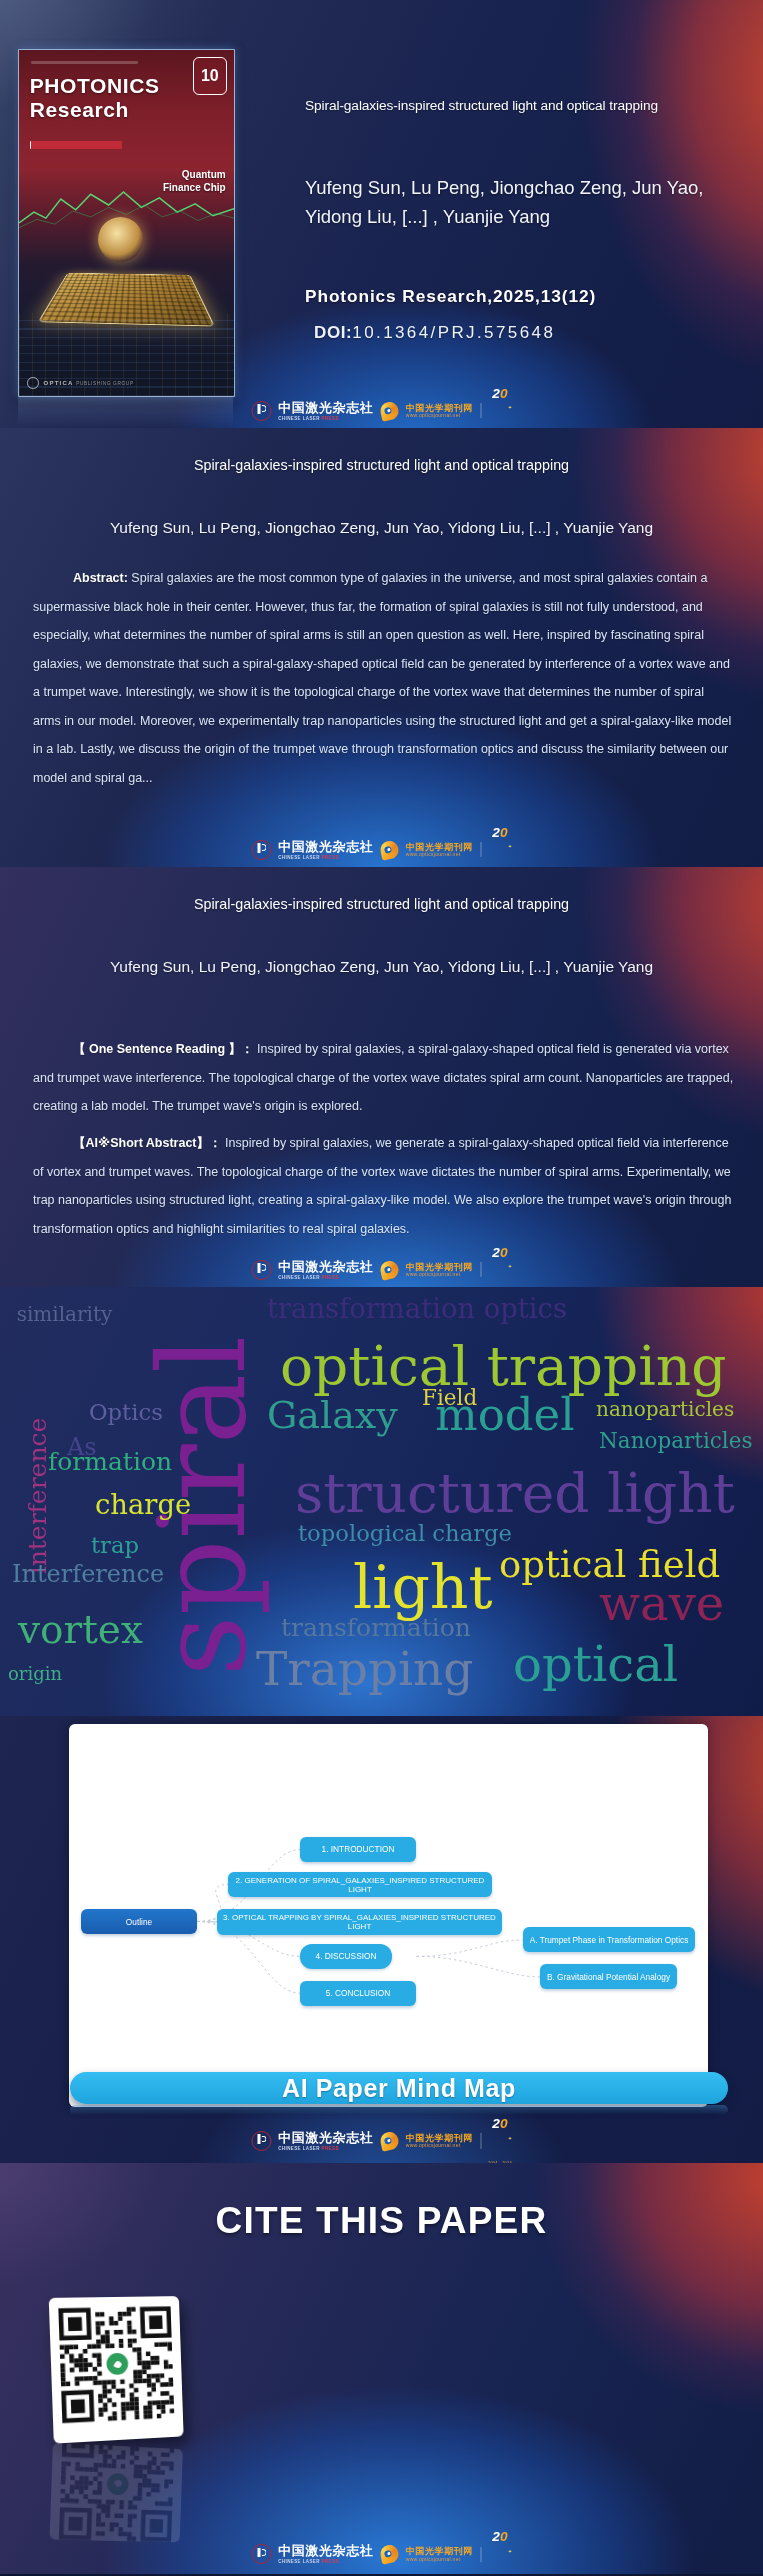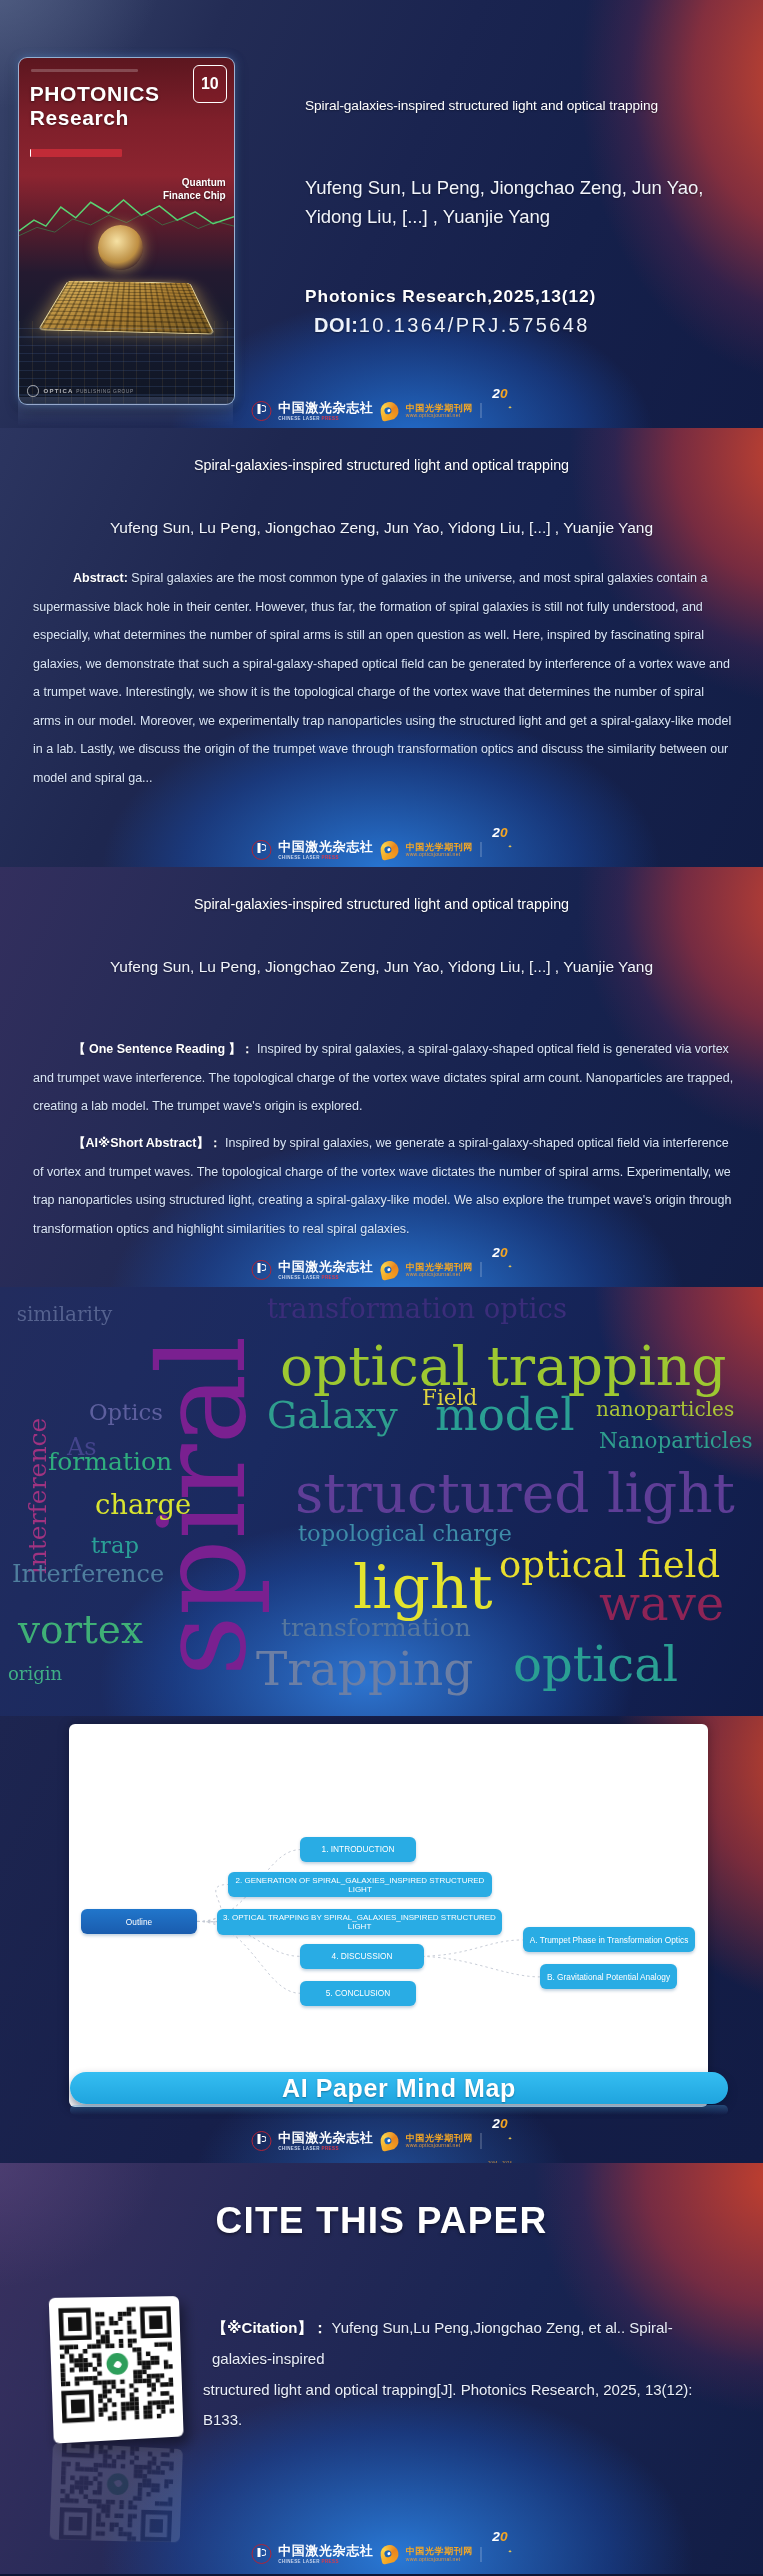--- a/index.html
+++ b/index.html
@@ -28,23 +28,23 @@
     radial-gradient(ellipse 250px 310px at 106% 10%, rgba(212,72,40,.95) 0%, rgba(165,50,55,.7) 42%, rgba(30,35,90,0) 78%),
     radial-gradient(ellipse 250px 155px at 50% 104%, rgba(40,110,205,.6), rgba(20,40,120,0) 75%),
     linear-gradient(115deg,#1d2550 0%,#161f4a 40%,#121c45 100%);}
   #sec6{height:411px;background:
     radial-gradient(ellipse 298px 286px at 102% 4%, rgba(205,66,44,.95) 0%, rgba(158,48,62,.7) 44%, rgba(100,40,85,.3) 66%, rgba(30,35,90,0) 82%),
     radial-gradient(ellipse 370px 215px at 52% 96%, rgba(42,125,220,.95), rgba(25,80,175,.45) 58%, rgba(18,38,115,0) 80%),
     radial-gradient(ellipse 250px 179px at -2% 0%, rgba(92,72,128,.55), rgba(40,52,95,0) 70%),
     linear-gradient(115deg,#3a3160 0%,#272a58 30%,#182452 62%,#121d45 100%);}
 
   
-  .cover{position:absolute;left:18px;top:49px;width:215px;height:346px;border-radius:9px;
+  .cover{position:absolute;left:18px;top:49px;width:215px;height:346px;border-radius:1px;
     border:1.2px solid rgba(170,205,240,.85);box-shadow:0 0 9.5px rgba(110,170,255,.45),0 4.8px 12px rgba(0,0,0,.5);
-    background:linear-gradient(180deg,#5c161f 0%,#7e1f2a 18%,#8c2430 34%,#5a1c2c 48%,#241a30 62%,#151a2e 80%,#101624 100%);overflow:hidden;margin-top:8px;}
+    background:linear-gradient(180deg,#5c161f 0%,#7e1f2a 18%,#8c2430 34%,#5a1c2c 48%,#241a30 62%,#151a2e 80%,#101624 100%);overflow:hidden;}
   .cover-brand{position:absolute;left:10.7px;top:24px;color:#fff;font-weight:700;letter-spacing:0.6px;line-height:1.15;text-shadow:0 1.2px 2.4px rgba(0,0,0,.5);}
   .cover-brand .l1{font-size:21px;}
   .cover-brand .l2{font-size:21px;}
   .cover-topline{position:absolute;left:12px;top:10.7px;width:107px;height:3.6px;background:rgba(255,255,255,.22);border-radius:1.2px;}
   .cover-badge{position:absolute;right:7.2px;top:7.2px;width:32px;height:36px;border:1.8px solid #fff;border-radius:6px;
     color:#fff;font-size:16px;font-weight:700;display:flex;align-items:center;justify-content:center;background:rgba(140,30,40,.35);}
   .cover-volpill{position:absolute;left:10.7px;top:91px;width:91px;height:7.8px;background:rgba(200,44,56,.9);border-left:1.8px solid #fff;border-radius:1.2px;}
   .cover-story{position:absolute;right:8.3px;top:118px;text-align:right;color:#fff;font-weight:700;font-size:10px;line-height:1.3;text-shadow:0 1.2px 1.8px rgba(0,0,0,.6);}
   .cover-art{position:absolute;left:0;top:119px;width:100%;height:227px;}
   .cover-chartline{position:absolute;left:0;top:12px;}
@@ -58,21 +58,21 @@
     background:repeating-linear-gradient(0deg,rgba(120,170,255,.25) 0 1.2px,transparent 1.2px 8.3px),repeating-linear-gradient(90deg,rgba(235,190,90,.18) 0 1.2px,transparent 1.2px 13px);}
   .cover-pubrow{position:absolute;left:8.3px;bottom:7.2px;display:flex;align-items:center;gap:4.8px;opacity:.8;}
   .pub-ring{width:9.5px;height:9.5px;border-radius:50%;border:1.2px solid rgba(255,255,255,.8);}
   .pub-text{color:rgba(255,255,255,.85);font-size:6px;font-weight:700;letter-spacing:1.2px;}
   .pub-text small{font-weight:400;font-size:4.8px;letter-spacing:0.6px;color:rgba(255,255,255,.6);}
   .cover-mirror{position:absolute;left:18px;top:397px;width:215px;height:30px;border-radius:1.2px;
     background:linear-gradient(180deg,rgba(120,140,190,.28),rgba(20,30,60,0));}
   .hero-title{position:absolute;left:305px;top:98px;width:429px;font-size:13.7px;letter-spacing:-0.1px;white-space:nowrap;color:#fff;text-shadow:0 1.2px 1.8px rgba(0,0,0,.35);}
   .hero-authors{position:absolute;left:305px;top:174px;width:441px;font-size:18.5px;line-height:1.55;color:#f2f5fb;text-shadow:0 1.2px 1.8px rgba(0,0,0,.4);}
   .hero-journal{position:absolute;left:305px;top:286px;font-size:17.3px;font-weight:700;letter-spacing:0.9px;color:#fff;text-shadow:0 1.2px 1.8px rgba(0,0,0,.4);}
-  .hero-doi{position:absolute;left:314px;top:314px;font-size:20px;color:#eef3fb;text-shadow:0 1.2px 1.8px rgba(0,0,0,.4);}
+  .hero-doi{position:absolute;left:314px;top:323px;font-size:17px;color:#eef3fb;text-shadow:0 1.2px 1.8px rgba(0,0,0,.4);}
   .hero-doi b{font-weight:700;letter-spacing:0.6px;}
   .hero-doi span{letter-spacing:2.4px;font-weight:300;}
 
   
   .sec-title{position:absolute;left:0;width:763px;text-align:center;font-size:14.3px;color:#fff;text-shadow:0 1.2px 1.8px rgba(0,0,0,.35);}
   .sec-authors{position:absolute;left:0;width:763px;text-align:center;font-size:15.5px;color:#f2f5fb;text-shadow:0 1.2px 1.8px rgba(0,0,0,.35);}
   .body-block{position:absolute;left:33px;width:702px;font-size:12.5px;line-height:2.28;color:#d9e5f6;text-shadow:0 0.6px 1.2px rgba(0,0,0,.3);}
   .body-block b{color:#fff;font-weight:700;margin-left:40px;}
 
   
@@ -281,21 +281,21 @@
         <path d="M215,331 C305,331 189,331.5 249,331.5" fill="none" stroke="#c4cad4" stroke-width="1.6" stroke-dasharray="4 5"></path>
         <path d="M215,331 C305,331 328,389.5 388,389.5" fill="none" stroke="#c4cad4" stroke-width="1.6" stroke-dasharray="4 5"></path>
         <path d="M215,331 C305,331 328,451.5 388,451.5" fill="none" stroke="#c4cad4" stroke-width="1.6" stroke-dasharray="4 5"></path>
         <path d="M583,389.5 C673,389.5 701,362 761,362" fill="none" stroke="#c4cad4" stroke-width="1.6" stroke-dasharray="4 5"></path>
         <path d="M583,389.5 C673,389.5 730,424 790,424" fill="none" stroke="#c4cad4" stroke-width="1.6" stroke-dasharray="4 5"></path>
       </svg>
       <div class="mm-node mm-root" style="left: 12px; top: 185px; width: 116px; height: 25px;">Outline</div>
       <div class="mm-node" style="left: 231px; top: 113px; width: 116px; height: 24.4px;">1. INTRODUCTION</div>
       <div class="mm-node" style="left: 159px; top: 148px; width: 264px; height: 25px; font-size: 8px;">2. GENERATION OF SPIRAL_GALAXIES_INSPIRED STRUCTURED LIGHT</div>
       <div class="mm-node" style="left: 148px; top: 185px; width: 285px; height: 26px; font-size: 8px;">3. OPTICAL TRAPPING BY SPIRAL_GALAXIES_INSPIRED STRUCTURED LIGHT</div>
-      <div class="mm-node" style="left: 231px; top: 220px; width: 124px; height: 24.4px;">4. DISCUSSION</div>
+      <div class="mm-node" style="left: 231px; top: 220px; width: 92px; height: 24.4px; border-radius: 12px;">4. DISCUSSION</div>
       <div class="mm-node" style="left: 231px; top: 257px; width: 116px; height: 24.4px;">5. CONCLUSION</div>
       <div class="mm-node" style="left: 454px; top: 203px; width: 172px; height: 25px;">A. Trumpet Phase in Transformation Optics</div>
       <div class="mm-node" style="left: 471px; top: 240px; width: 137px; height: 25px;">B. Gravitational Potential Analogy</div>
     </div>
   <div class="mm-banner">
     <span class="mm-banner-label">AI Paper Mind Map</span>
   </div>
   <div class="mm-banner-refl"></div>
   <div class="footer-logos" style="bottom:8.3px;">
       <span class="clp-ring"></span>
@@ -706,27 +706,20 @@
           <rect x="144.4" y="7.6" width="38" height="38" fill="#fff"></rect>
           <rect x="152" y="15.2" width="22.799999999999997" height="22.799999999999997" fill="#111"></rect>
           <rect x="0" y="136.79999999999998" width="53.199999999999996" height="53.199999999999996" fill="#111"></rect>
           <rect x="7.6" y="144.4" width="38" height="38" fill="#fff"></rect>
           <rect x="15.2" y="152" width="22.799999999999997" height="22.799999999999997" fill="#111"></rect>
           <rect x="72.2" y="72.2" width="45.599999999999994" height="45.599999999999994" fill="#fff"></rect>
           <circle cx="95" cy="95" r="18.24" fill="#2e9e5b"></circle>
           <path d="M88.16,98.8 q6.84,-15.2 14.44,-3.04 q-3.04,10.639999999999999 -14.44,3.04Z" fill="#fff"></path>
         </svg></span>
     </div>
-  <div class="cite-block">
-    <div style="padding-left:9px;">
-      <b>【※Citation】：</b>
-      <span>Yufeng Sun,Lu Peng,Jiongchao Zeng, et al.. Spiral-galaxies-inspired</span>
-    </div>
-    <div>structured light and optical trapping[J]. Photonics Research, 2025, 13(12): B133.</div>
-  </div>
   <div class="footer-logos" style="bottom:6px;">
       <span class="clp-ring"></span>
       <span class="logo-col">
         <span class="cn-name">中国激光杂志社</span>
         <span class="en-row">CHINESE LASER <i>PRESS</i></span>
       </span>
       <span class="bird"></span>
       <span class="logo-col">
         <span class="portal-cn">中国光学期刊网</span>
         <span class="portal-url">www.opticsjournal.net</span>

